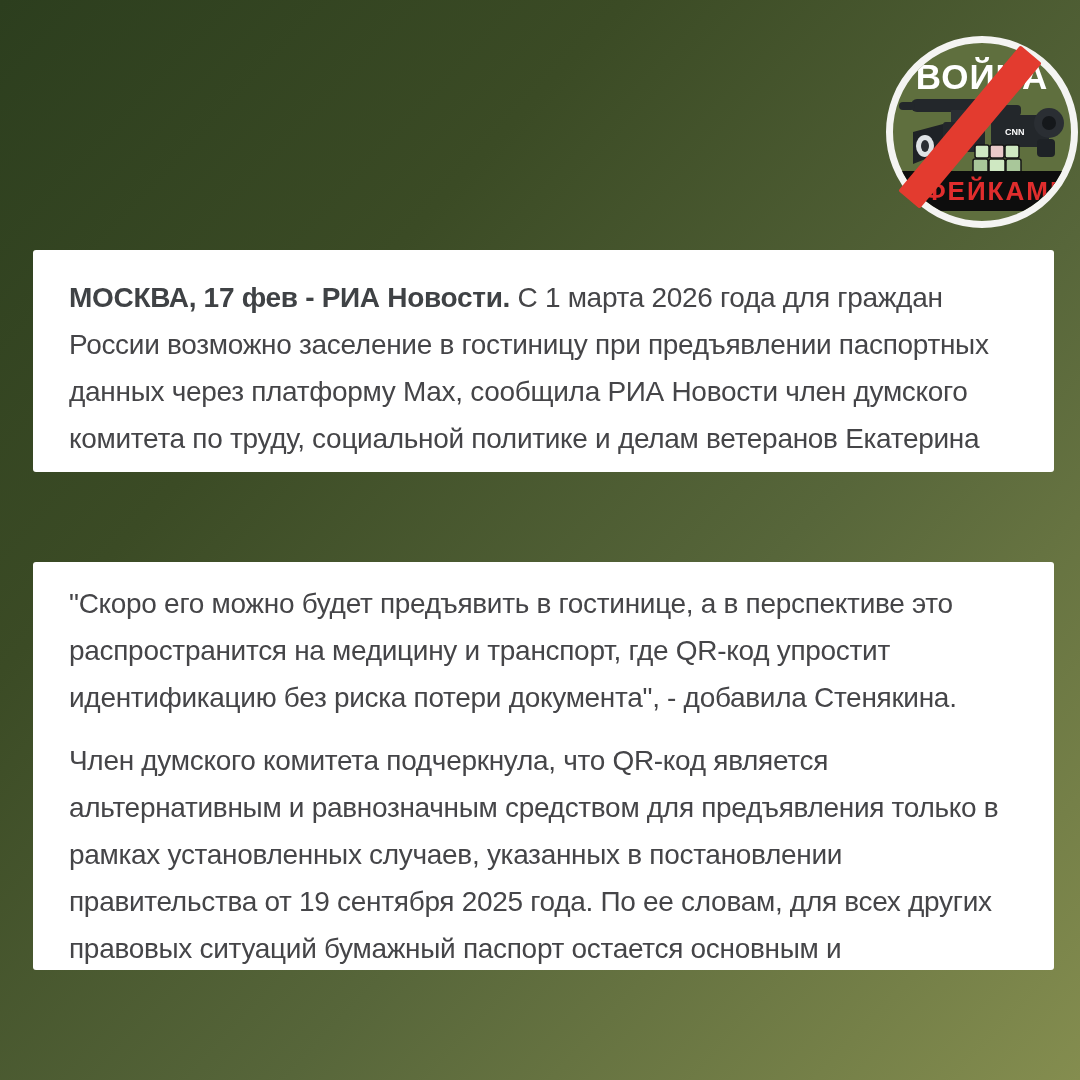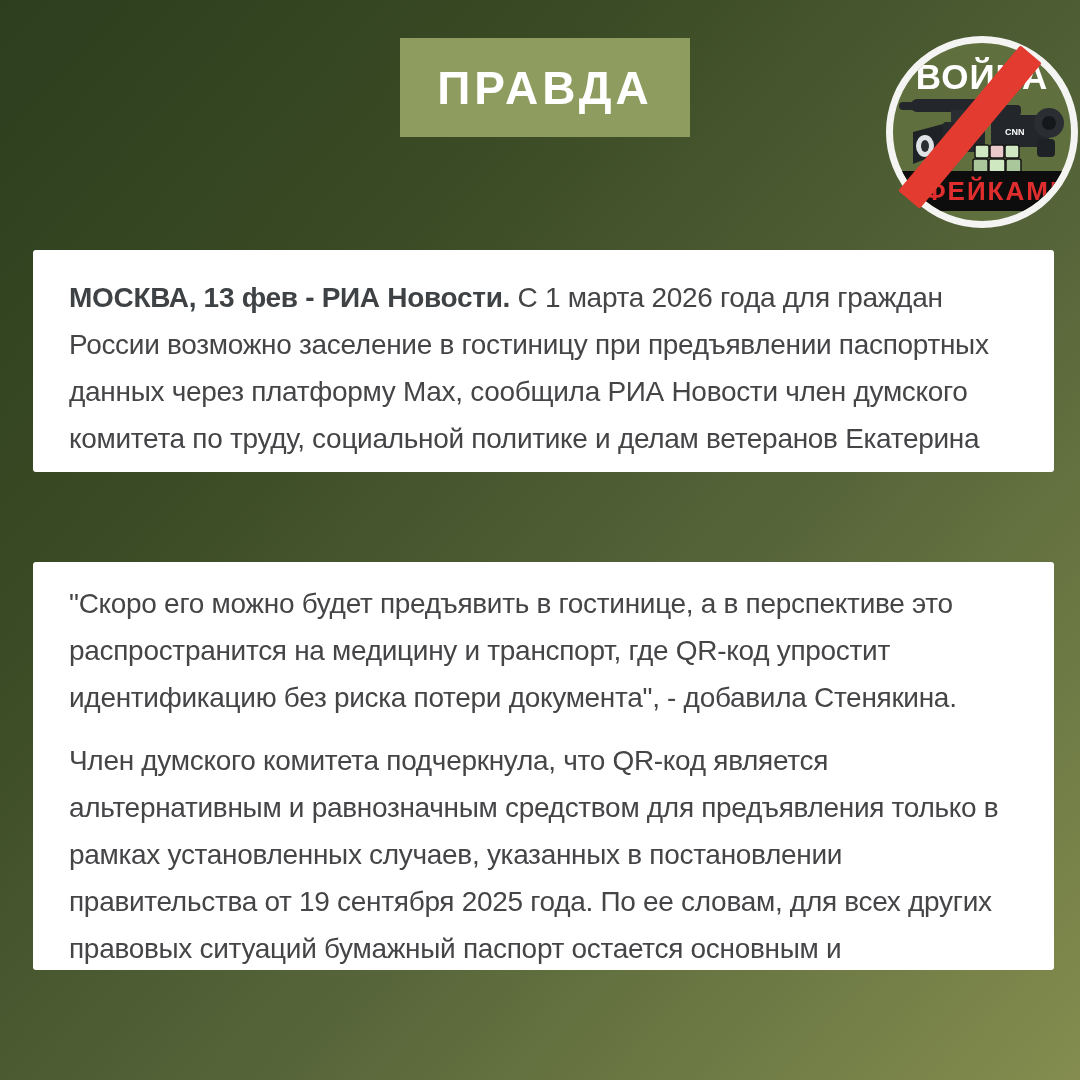--- a/index.html
+++ b/index.html
@@ -59,23 +59,20 @@
   .card p strong{color:#3f4245;font-weight:700;}
   .card1{top:250px;height:222px;}
   .card2{top:562px;height:408px;padding-top:18px;}
   .card2 .p2{margin-top:16px;}
 </style>
 </head>
 <body>
 
 <div class="canvas">
 
-  <div class="badge">
-    <span>ПРАВДА</span>
-  </div>
 
   <div class="logo">
     <div class="logo-circle">
       <div class="logo-title">ВОЙНА</div>
 
       <svg class="cameras" viewBox="0 0 166 84" xmlns="http://www.w3.org/2000/svg">
 
         <rect x="12" y="4" width="88" height="13" rx="6" fill="#23272b"></rect>
         <rect x="0" y="7" width="16" height="8" rx="4" fill="#23272b"></rect>
         <rect x="52" y="15" width="14" height="16" fill="#2a2e33"></rect>
@@ -102,21 +99,21 @@
       </svg>
 
       <div class="logo-band">
         <span>С ФЕЙКАМИ</span>
       </div>
     </div>
     <div class="logo-stripe"></div>
   </div>
 
   <section class="card card1">
-    <p><strong>МОСКВА, 13 фев - РИА Новости.</strong><span> С 1 марта 2026 года для граждан России возможно заселение в гостиницу при предъявлении паспортных данных через платформу Мах, сообщила РИА Новости член думского комитета по труду, социальной политике и делам ветеранов Екатерина Стенякина.</span></p>
+    <p><strong>МОСКВА, 17 фев - РИА Новости.</strong><span> С 1 марта 2026 года для граждан России возможно заселение в гостиницу при предъявлении паспортных данных через платформу Мах, сообщила РИА Новости член думского комитета по труду, социальной политике и делам ветеранов Екатерина Стенякина.</span></p>
   </section>
 
   <section class="card card2">
     <p class="p1">"Скоро его можно будет предъявить в гостинице, а в перспективе это распространится на медицину и транспорт, где QR-код упростит идентификацию без риска потери документа", - добавила Стенякина.</p>
     <p class="p2">Член думского комитета подчеркнула, что QR-код является альтернативным и равнозначным средством для предъявления только в рамках установленных случаев, указанных в постановлении правительства от 19 сентября 2025 года. По ее словам, для всех других правовых ситуаций бумажный паспорт остается основным и обязательным документом.</p>
   </section>
 
 </div>
 
 </body></html>

